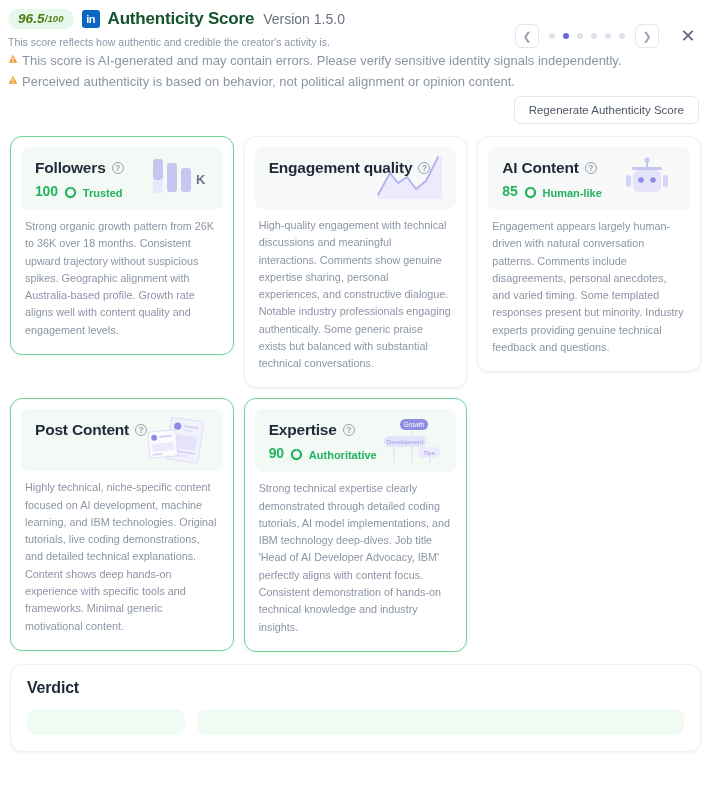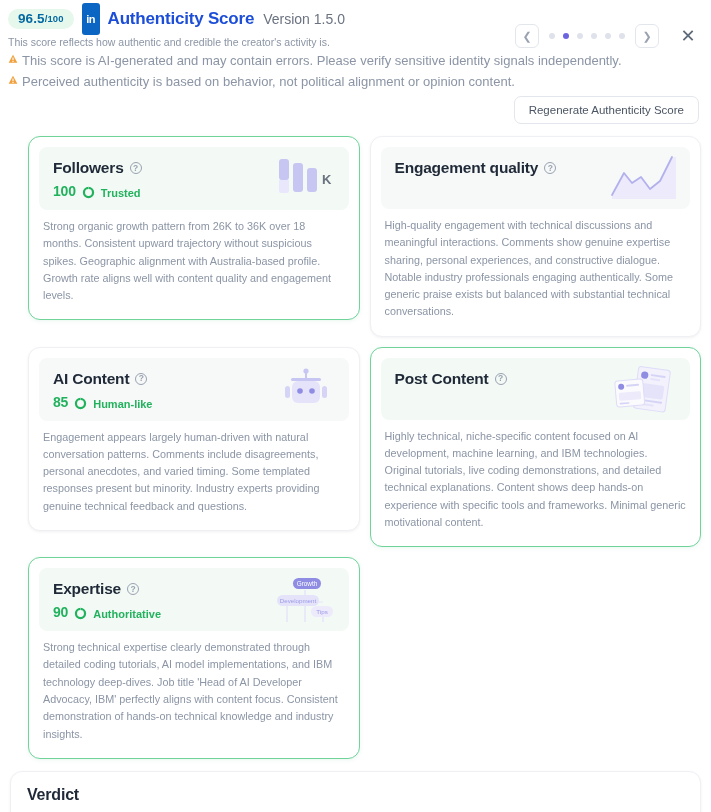--- a/index.html
+++ b/index.html
@@ -8,32 +8,32 @@
     background: #ffffff;
     font-family: "Liberation Sans", sans-serif;
     overflow: hidden;
   }
   .page { position: relative; width: 711px; height: 812px; background:#fff; }
 
   
   .header { position: relative; padding: 6px 0 0 0; height: 88px; }
   .header-top { display: flex; align-items: center; gap: 8px; padding-left: 8px; height: 26px; }
   .score-badge {
-    background: #e6f7ec; color: #0369a1; border-radius: 999px;
+    background: #e6f7ec; color: #4d7c0f; border-radius: 999px;
     padding: 3px 10px 4px 10px; font-size: 13.5px; font-weight: 700;
-    letter-spacing: .1px; line-height: 1;
+    letter-spacing: .1px; line-height: 1; font-style: italic;
   }
   .score-badge .den { font-size: 9.5px; font-weight: 700; vertical-align: 1px;}
   .li-logo {
-    width: 18px; height: 32px; background: #0a66c2; border-radius: 3px;
+    width: 18px; height: 18px; background: #0a66c2; border-radius: 3px;
     display:flex; align-items:center; justify-content:center;
     color:#fff; font-size:11px; font-weight:700; font-family:"Liberation Sans",sans-serif;
     letter-spacing:-.5px; line-height:1;
   }
-  .app-title { font-size: 17px; font-weight: 700; color: #1d4ed8; letter-spacing:-.2px; }
+  .app-title { font-size: 17px; font-weight: 700; color: #14532d; letter-spacing:-.2px; }
   .app-version { font-size: 14px; color: #6b7280; font-weight: 400; margin-left:1px; }
 
   .subtitle { font-size: 10.5px; color: #8b95a5; padding-left: 8px; margin-top: 3px; line-height:1.45; }
   .warn-row { display:flex; align-items:flex-start; gap:4px; padding-left:8px; margin-top:2px; }
   .warn-row .wtxt { font-size: 13px; color: #8b95a5; line-height:1.45; }
   .tri { flex:0 0 auto; margin-top:2px; }
 
   
   .pager { position:absolute; right:52px; top:24px; display:flex; align-items:center; gap:10px; }
   .pg-btn {
@@ -52,21 +52,21 @@
 
   
   .actions { display:flex; justify-content:flex-end; gap:10px; padding: 8px 12px 0 0; }
   .btn {
     border:1px solid #e3e6ec; background:#fff; border-radius:7px;
     padding: 7px 14px; font-size:11.5px; color:#4b5563; cursor:pointer;
     display:flex; align-items:flex-start; gap:7px; font-family:"Liberation Sans",sans-serif;
   }
 
   
-  .grid { padding: 12px 10px 0 28px; display:grid; grid-template-columns: 1fr 1fr; gap: 10px 10px; align-items:start; }
+  .grid { padding: 12px 10px 0 10px; display:grid; grid-template-columns: 1fr 1fr 1fr; gap: 10px 10px; align-items:start; }
   .card {
     background:#fff; border-radius:12px; border:1px solid #eef0f4;
     box-shadow: 0 1px 3px rgba(16,24,40,.06);
     overflow:hidden;
   }
   .card.hl { border:1.4px solid #6fd39a; box-shadow: 0 1px 4px rgba(52,168,110,.10); }
   .card-head {
     background:#f7f9f8; margin:10px; border-radius:8px; padding:12px 14px 11px 14px;
     position:relative; min-height:62px;
   }

